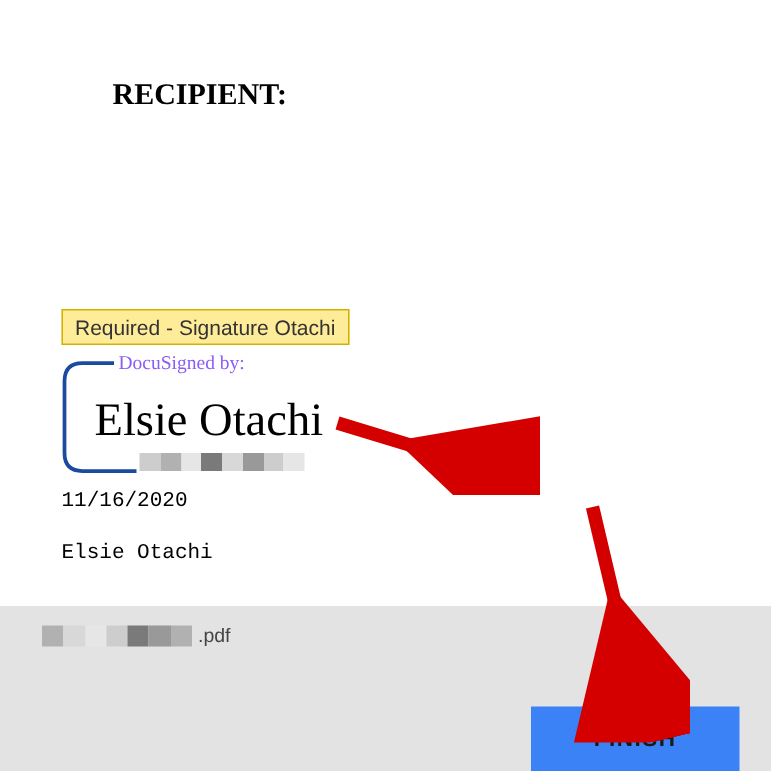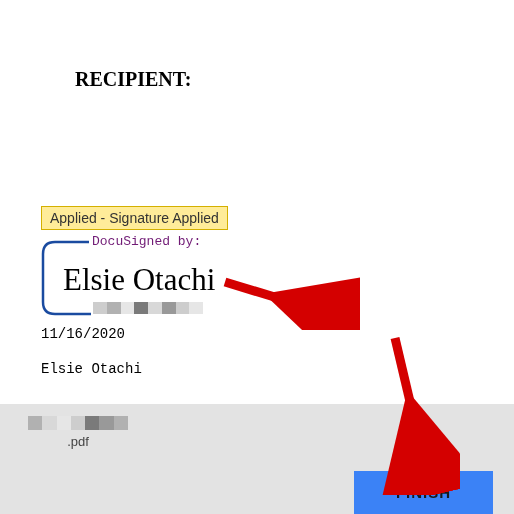--- a/index.html
+++ b/index.html
@@ -19,21 +19,20 @@
       position: relative;
     }
     .recipient-label {
       position: absolute;
       top: 52px;
       left: 75px;
       font-family: 'Times New Roman', Times, serif;
       font-weight: bold;
       font-size: 20px;
       color: #000;
-      margin-top: 16px;
     }
     .status-badge {
       position: absolute;
       top: 206px;
       left: 41px;
       background: #ffec99;
       border: 1px solid #d4b000;
       padding: 3px 8px;
       font-size: 14px;
       color: #333;
@@ -46,26 +45,26 @@
       height: 76px;
     }
     .signature-box svg.border {
       position: absolute;
       top: 0;
       left: 0;
     }
     .docusigned-label {
       position: absolute;
       top: -6px;
-      left: 48px;
+      left: 35px;
       background: #fff;
       padding: 0 3px;
-      font-family: Liberation Mono, monospace;
+      font-family: Liberation Serif, serif;
       font-size: 13px;
-      color: #701a75;
+      color: #8b5cf6;
     }
     .signature-name {
       position: absolute;
       top: 22px;
       left: 22px;
       font-family: 'Brush Script MT', cursive;
       font-size: 31px;
       color: #000;
       white-space: nowrap;
     }
@@ -111,21 +110,20 @@
       height: 110px;
       background: #e3e3e3;
     }
     .file-info {
       position: absolute;
       top: 12px;
       left: 28px;
       display: flex;
       align-items: center;
       gap: 4px;
-      flex-direction: column;
     }
     .file-blur {
       width: 100px;
       height: 14px;
       display: flex;
     }
     .file-blur span { flex: 1; height: 100%; }
     .file-ext {
       font-size: 13px;
       color: #444;
@@ -149,21 +147,21 @@
       position: absolute;
       pointer-events: none;
     }
   </style>
 </head>
 <body>
 
 <div class="document-area">
   <div class="recipient-label">RECIPIENT:</div>
 
-  <div class="status-badge">Applied - Signature Applied</div>
+  <div class="status-badge">Required - Signature Otachi</div>
 
   <div class="signature-box">
     <svg class="border" width="185" height="76">
       <path d="M 50 2 L 14 2 Q 2 2 2 14 L 2 62 Q 2 74 14 74 L 50 74" fill="none" stroke="#1a4ba0" stroke-width="2.5"></path>
     </svg>
     <div class="docusigned-label">DocuSigned by:</div>
     <div class="signature-name">Elsie Otachi</div>
     <div class="signature-id-blur">
       <span class="b1"></span>
         <span class="b2"></span>

